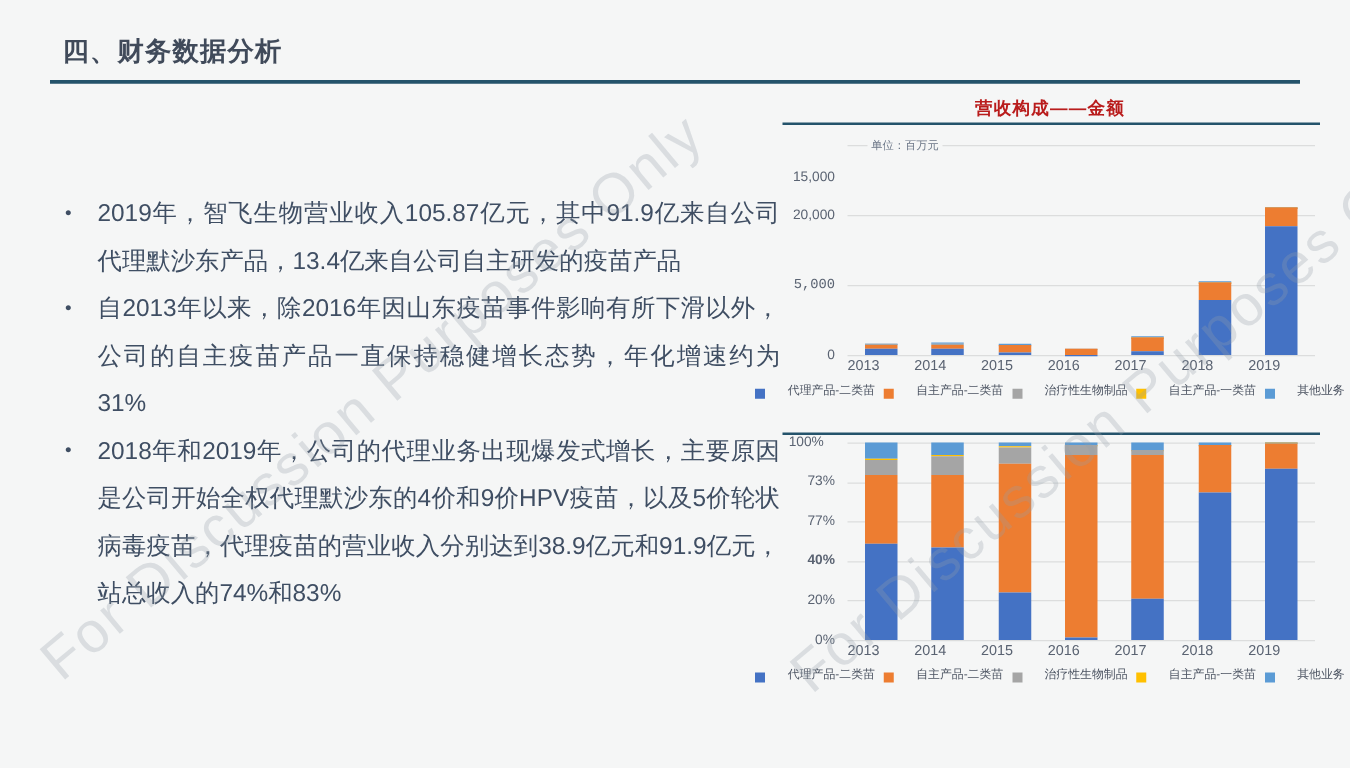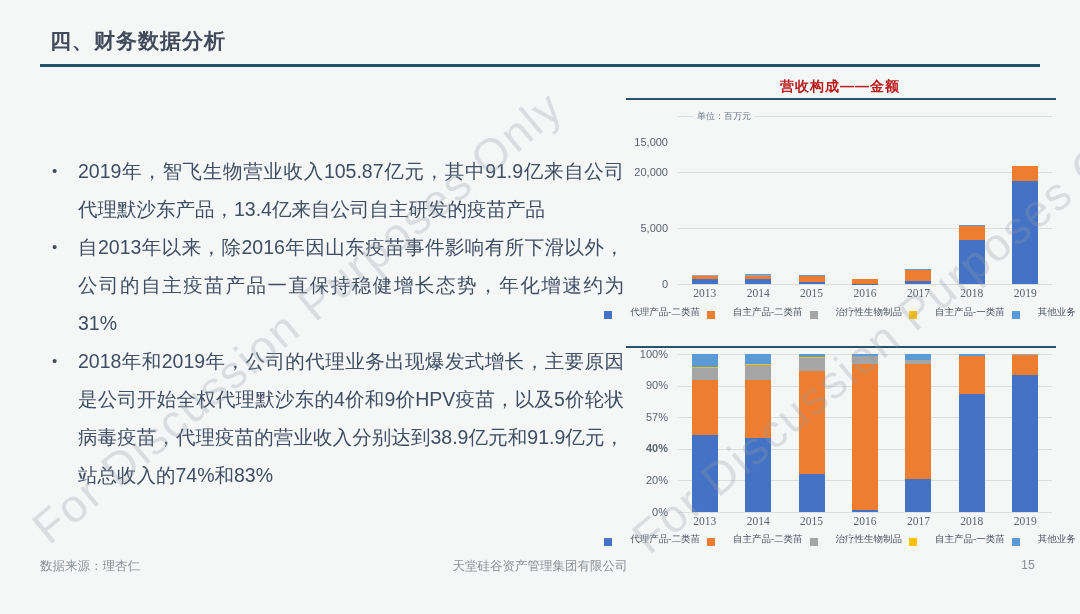--- a/index.html
+++ b/index.html
@@ -54,21 +54,21 @@
   #chart1 .unit-label{left:72px;top:32px;}
   .bars{position:absolute;inset:0;display:flex;z-index:2;}
   .bar-slot{flex:1;position:relative;}
   .bar-stack{
     position:absolute;bottom:0;left:50%;transform:translateX(-50%);
     width:26px;display:flex;flex-direction:column-reverse;
   }
   .xlabels{position:absolute;left:56px;right:6px;display:flex;}
   #chart1 .xlabels{top:209px;}
   #chart2 .xlabels{top:189px;}
-  .xtick{flex:1;text-align:center;font-size:11.5px;color:#5a6372;font-family:Liberation Serif, serif;}
+  .xtick{flex:1;font-size:11.5px;color:#5a6372;}
   .legend{
     position:absolute;left:0;right:0;display:flex;justify-content:center;
     gap:7px;flex-wrap:nowrap;
   }
   #chart1 .legend{top:228px;}
   #chart2 .legend{top:207px;}
   .legend-item{display:flex;align-items:flex-end;gap:18px;white-space:nowrap;}
   .legend-item .swatch{width:8px;height:8px;display:inline-block;flex:0 0 8px;}
   .legend-item .ltxt{font-size:9.5px;color:#4a5260;}
 
@@ -113,21 +113,21 @@
     </div>
   </div>
 
   <div class="chart" id="chart1">
     <div class="chart-title">营收构成——金额</div>
     <div class="chart-rule"></div>
     <div class="unit-label">单位：百万元</div>
     <div class="yaxis">
         <div class="ytick" style="top: 31.5px; margin-top: 26px;">15,000</div>
         <div class="ytick" style="top: 87.5px;">20,000</div>
-        <div class="ytick" style="top: 143.5px;">5,000</div>
+        <div class="ytick" style="top: 143.5px; font-family: Liberation Mono, monospace;">5,000</div>
         <div class="ytick" style="top: 199.5px;">0</div>
       </div>
     <div class="plot">
       <div class="bars">
           <div class="bar-slot">
             <div class="bar-stack">
               <div style="height: 4.7px; background: rgb(68, 114, 196);"></div>
               <div style="height: 3.25px; background: rgb(237, 125, 49);"></div>
               <div style="height: 0.73px; background: rgb(165, 165, 165);"></div>
               <div style="height: 0.06px; background: rgb(255, 192, 0);"></div>
@@ -223,23 +223,23 @@
         <div class="legend-item">
           <span class="swatch" style="background: rgb(91, 155, 213);"></span>
           <span class="ltxt">其他业务</span>
         </div>
       </div>
   </div>
 
   <div class="chart" id="chart2">
     <div class="chart-rule"></div>
     <div class="yaxis">
-        <div class="ytick" style="top: 21.5px;">100%</div>
-        <div class="ytick" style="top: 53.1px;">90%</div>
-        <div class="ytick" style="top: 84.7px;">57%</div>
+        <div class="ytick" style="top: 21.5px; text-align: center;">100%</div>
+        <div class="ytick" style="top: 53.1px;">73%</div>
+        <div class="ytick" style="top: 84.7px;">77%</div>
         <div class="ytick" style="top: 116.3px; font-weight: bold;">40%</div>
         <div class="ytick" style="top: 147.9px; text-align: right;">20%</div>
         <div class="ytick" style="top: 179.5px;">0%</div>
       </div>
     <div class="plot">
       <div class="bars">
           <div class="bar-slot">
             <div class="bar-stack">
               <div style="height: 77.42px; background: rgb(68, 114, 196);"></div>
               <div style="height: 54.51px; background: rgb(237, 125, 49);"></div>
@@ -339,19 +339,14 @@
         <div class="legend-item">
           <span class="swatch" style="background: rgb(91, 155, 213);"></span>
           <span class="ltxt">其他业务</span>
         </div>
       </div>
   </div>
 
   <div class="watermark" id="wm-left">For Discussion Purposes Only</div>
   <div class="watermark" id="wm-right">For Discussion Purposes Only</div>
 
-  <div class="footer">
-    <span class="src">数据来源：理杏仁</span>
-    <span class="company">天堂硅谷资产管理集团有限公司</span>
-    <span class="pageno">15</span>
-  </div>
 
 </div>
 
 </body></html>

